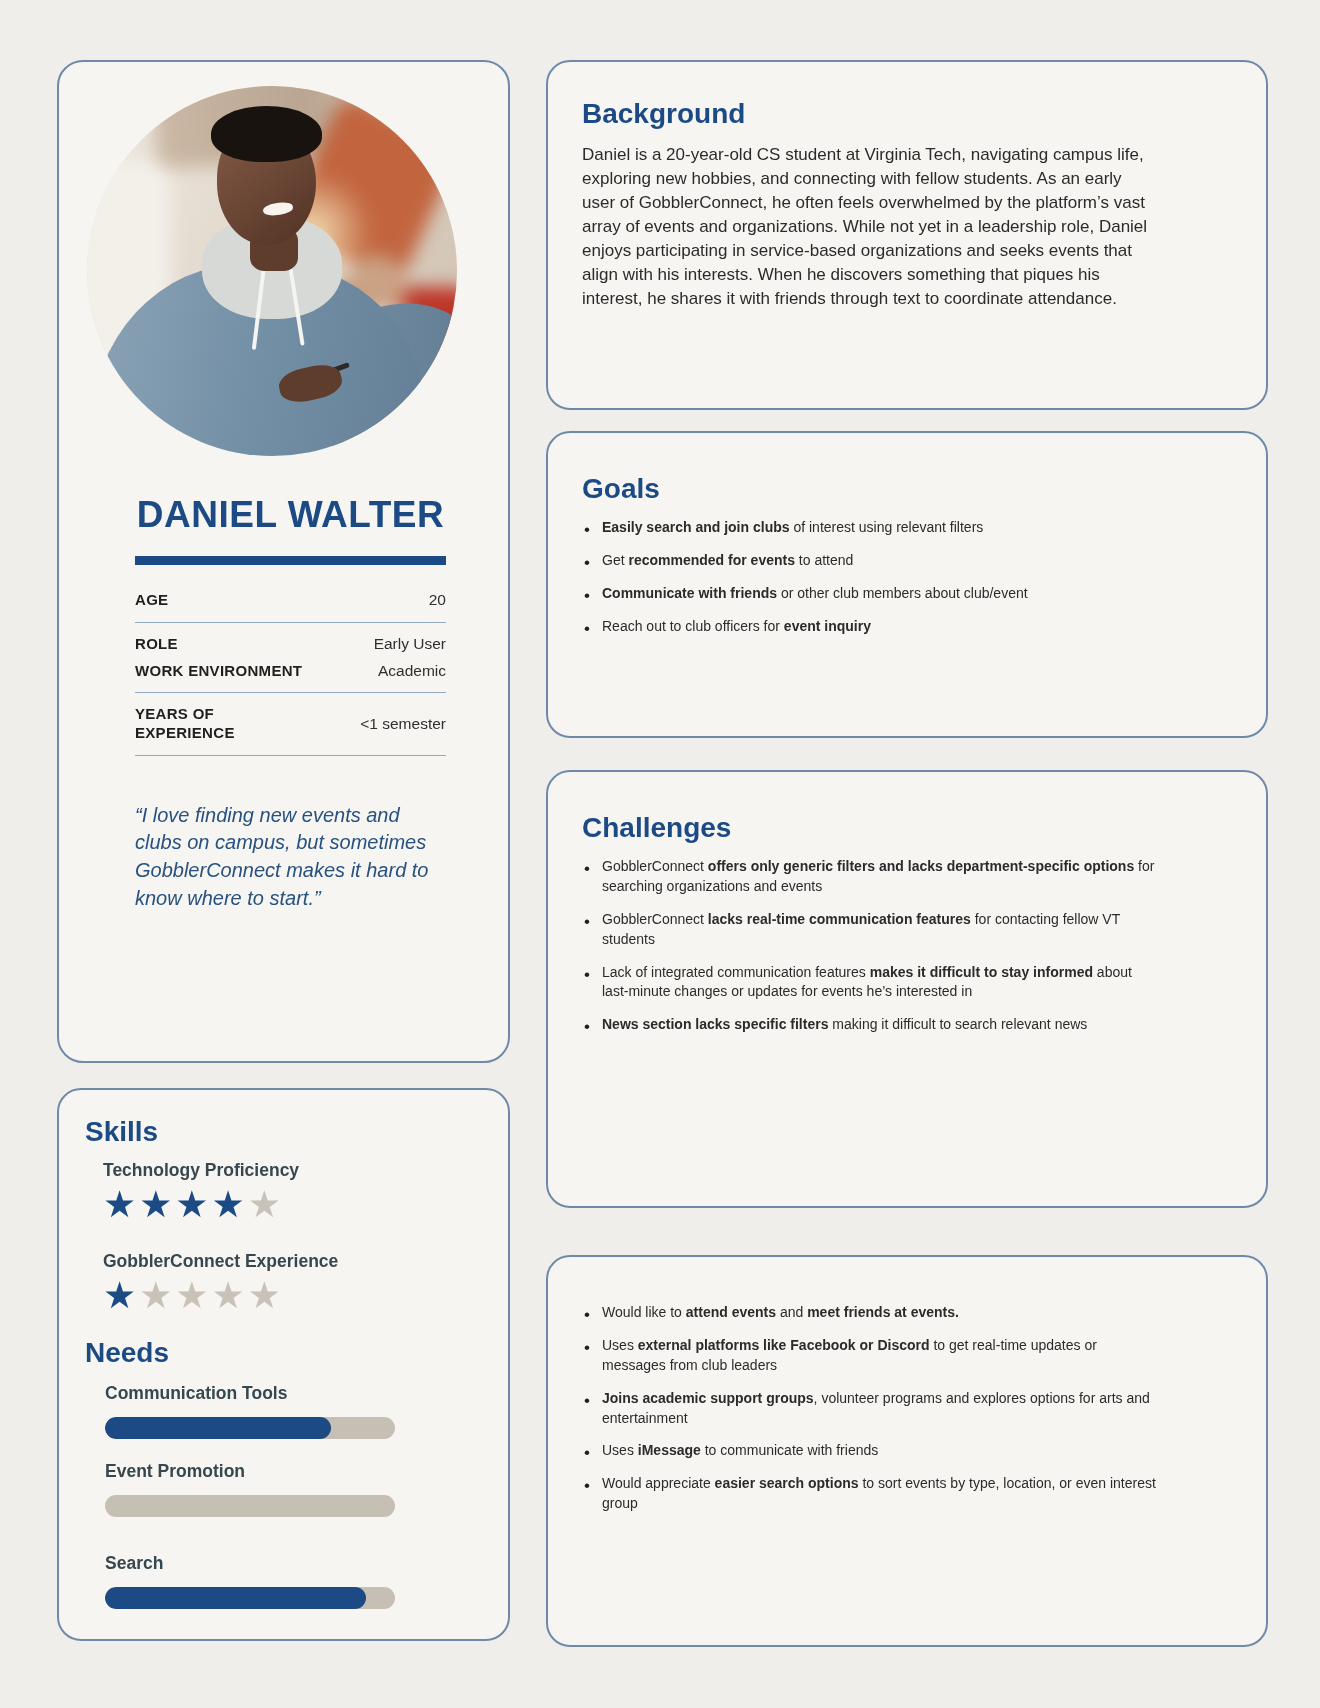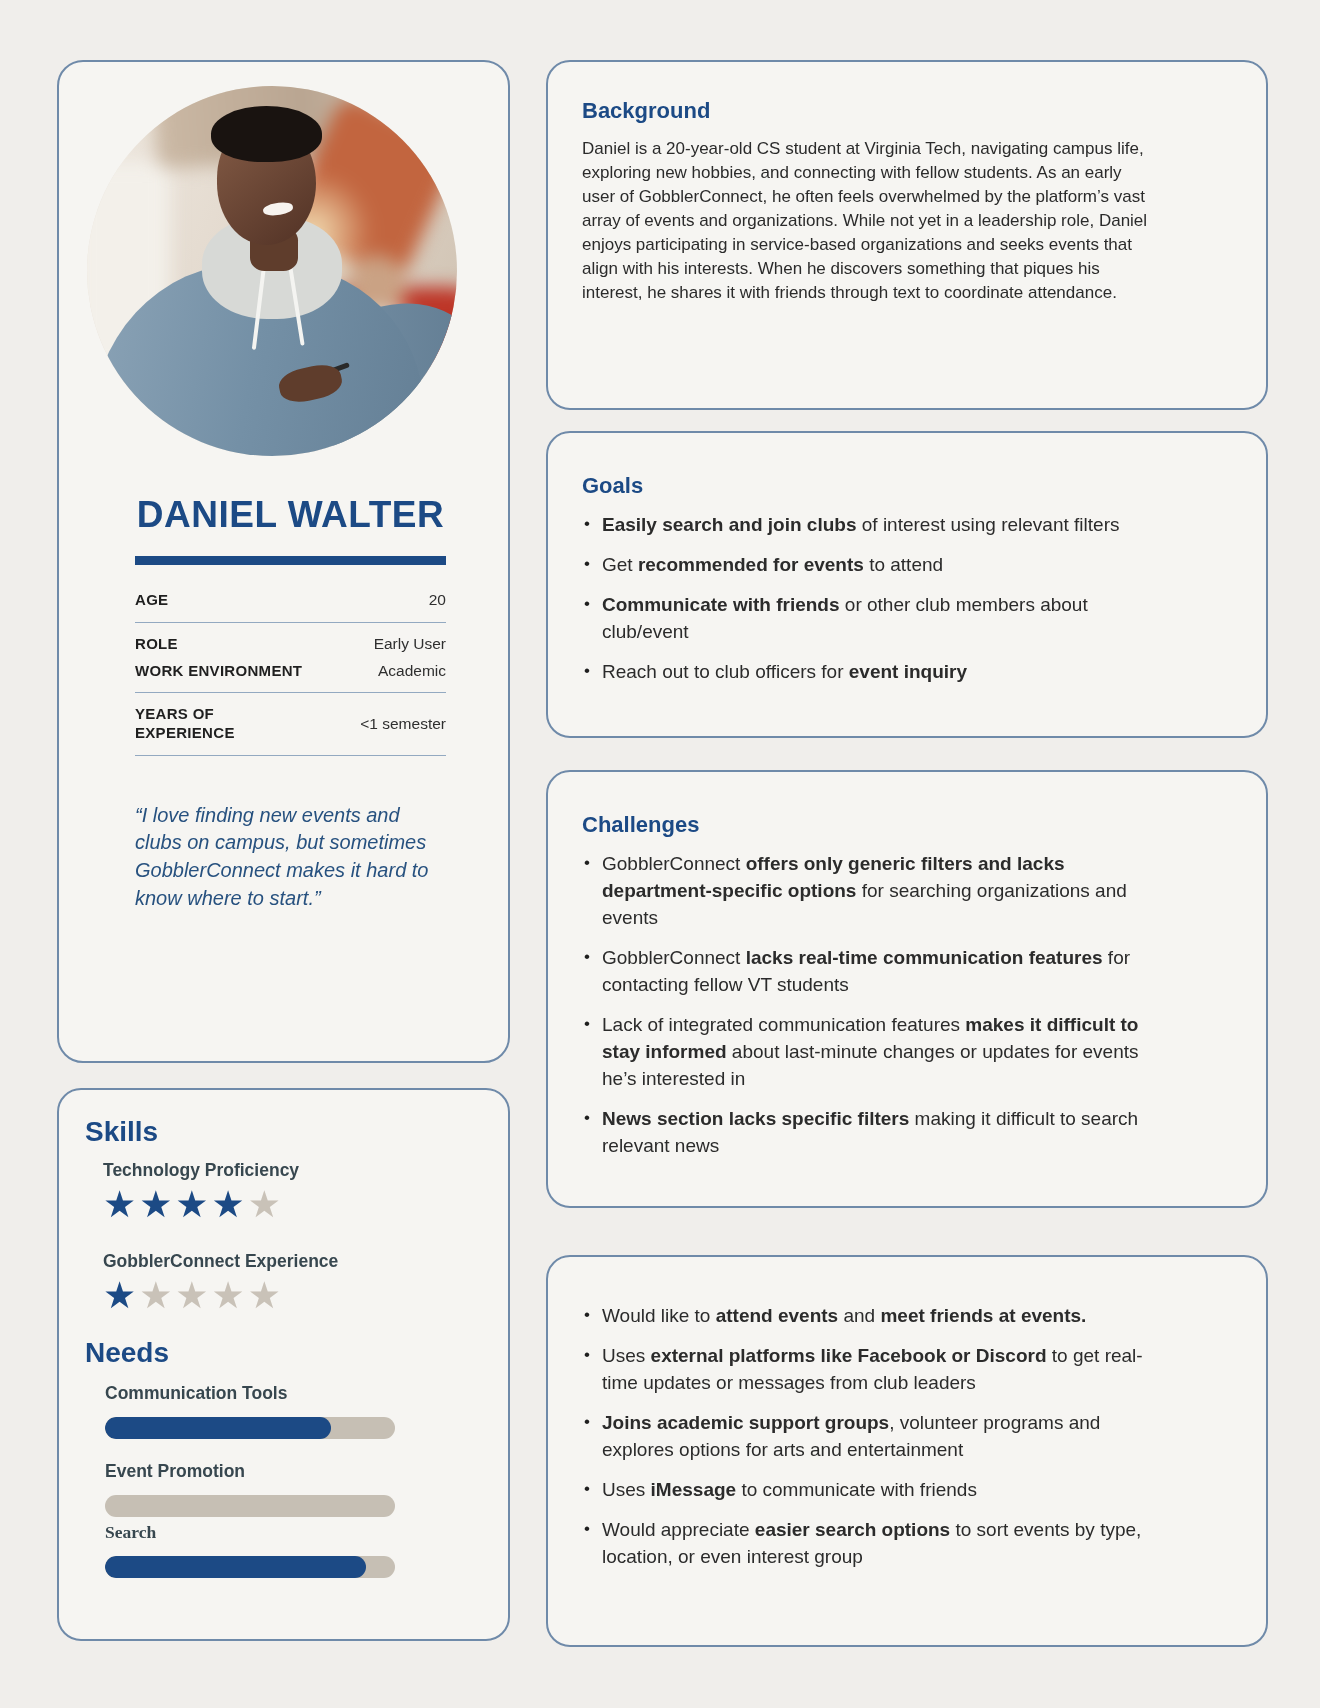--- a/index.html
+++ b/index.html
@@ -72,24 +72,24 @@
   .stars .f{color:var(--accent);}
   .stars .e{color:var(--star-empty);}
   .needs-title{margin-top:18px;}
   .need-block{margin:14px 0 0 20px;}
   .need-label{font-size:17.5px;font-weight:bold;color:var(--label);}
   .bar{margin-top:13px;width:290px;height:22px;border-radius:11px;background:var(--bar-track);overflow:hidden;}
   .bar-fill{height:100%;border-radius:11px;background:var(--accent);}
 
   
   .rcard{padding:36px 110px 20px 34px;}
-  .rcard h2{font-size:22px;font-weight:bold;color:var(--accent);margin-bottom:13px;}
+  .rcard h2{font-size:28px;font-weight:bold;color:var(--accent);margin-bottom:13px;}
   .rcard p{font-size:17px;line-height:1.41;color:var(--text);max-width:578px;}
   .rcard ul{list-style:none;margin-top:6px;}
-  .rcard li{position:relative;padding-left:20px;margin-bottom:13px;font-size:19px;line-height:1.42;color:var(--text);}
+  .rcard li{position:relative;padding-left:20px;margin-bottom:13px;font-size:14px;line-height:1.42;color:var(--text);}
   .rcard li::before{content:"\2022";position:absolute;left:2px;top:0;font-size:17px;color:#1f1f1f;}
   .card-background{height:350px;margin-bottom:21px;}
   .card-goals{height:307px;margin-bottom:32px;padding-top:40px;}
   .card-challenges{height:438px;margin-bottom:47px;padding-top:40px;}
   .card-habits{height:392px;padding-top:40px;}
   strong{font-weight:bold;}
 </style>
 </head>
 <body>
 
@@ -173,21 +173,21 @@
           <div class="bar">
               <div class="bar-fill" style="width: 78%;"></div>
             </div>
         </div>
         <div class="need-block" style="margin-top:22px;">
           <div class="need-label">Event Promotion</div>
           <div class="bar">
               <div class="bar-fill" style="width: 0%;"></div>
             </div>
         </div>
-        <div class="need-block" style="margin-top:5px;font-family:Liberation Serif, serif;">
+        <div class="need-block" style="margin-top:36px;">
           <div class="need-label">Search</div>
           <div class="bar">
               <div class="bar-fill" style="width: 90%;"></div>
             </div>
         </div>
       </div>
     </div>
 
     <div class="col-right">
 

